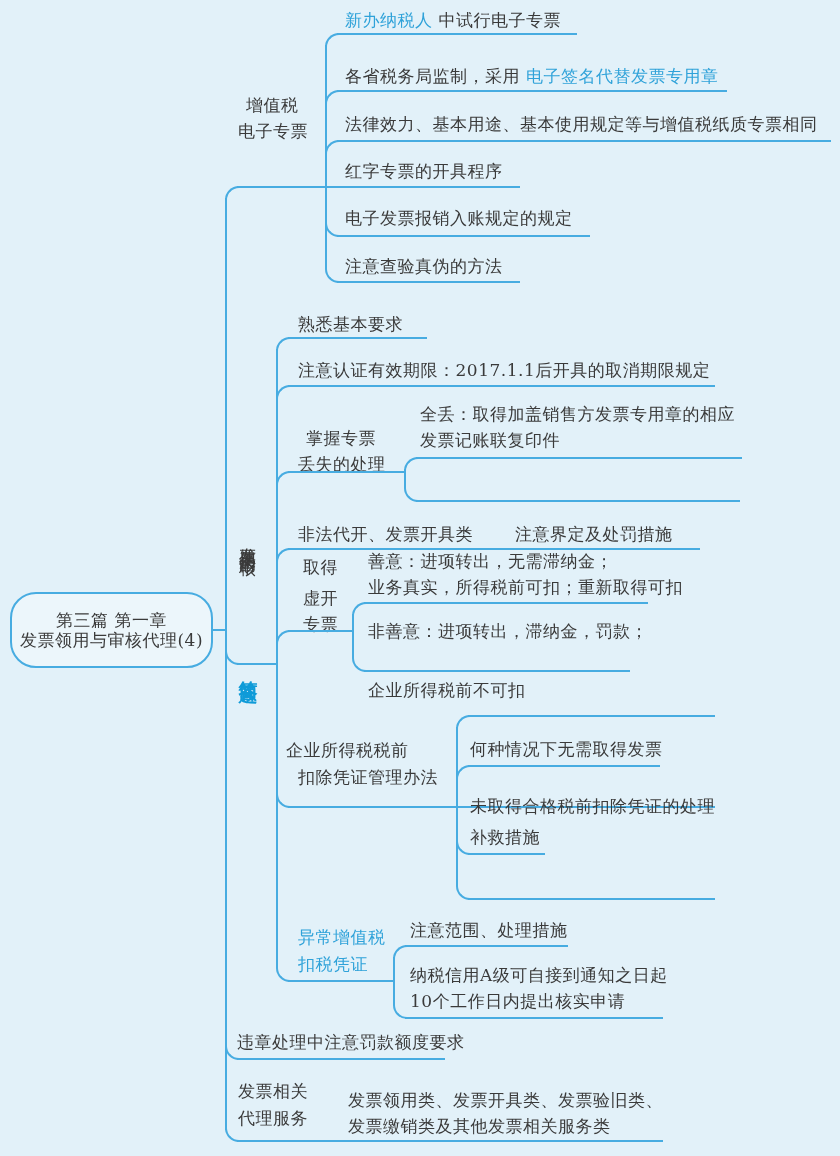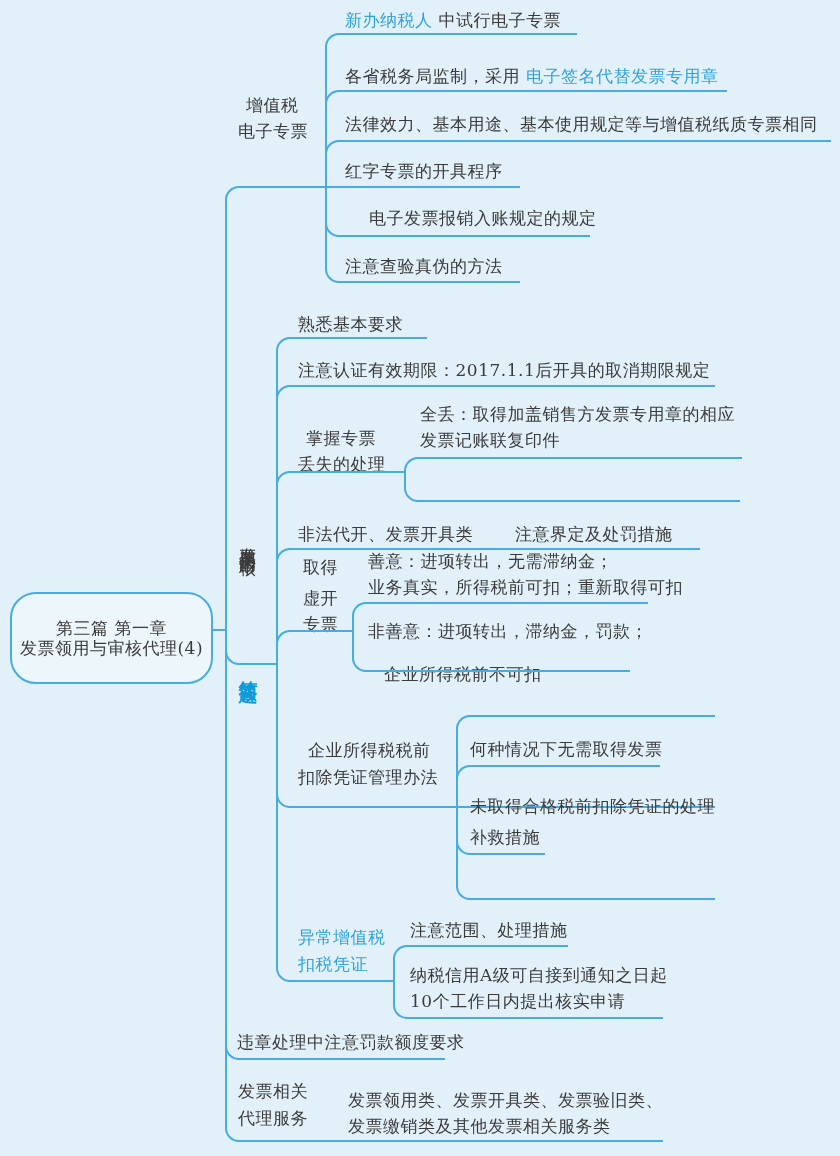--- a/index.html
+++ b/index.html
@@ -16,21 +16,21 @@
   .blue{color:var(--blue);}
   .hl{position:absolute;height:2px;background:var(--line);}
   .vl{position:absolute;width:2px;background:var(--line);}
   .ctl{position:absolute;width:14px;height:14px;box-sizing:border-box;
        border-left:2px solid var(--line);border-top:2px solid var(--line);
        border-top-left-radius:14px;background:transparent;}
   .cbl{position:absolute;width:14px;height:14px;box-sizing:border-box;
        border-left:2px solid var(--line);border-bottom:2px solid var(--line);
        border-bottom-left-radius:14px;background:transparent;}
   .vert{writing-mode:vertical-rl;text-orientation:upright;letter-spacing:2px;line-height:22px;}
-  #rootbox{position:absolute;left:10px;top:592px;width:203px;height:92px;box-sizing:border-box;
+  #rootbox{position:absolute;left:10px;top:592px;width:203px;height:76px;box-sizing:border-box;
        border:2px solid var(--line);border-radius:26px;background:#ecf6fb;
        display:flex;flex-direction:column;justify-content:center;align-items:center;}
   #rootbox .t{position:static;text-align:center;}
   .tagtxt{position:absolute;color:var(--tag);font-weight:bold;font-size:19px;}
 </style>
 </head>
 <body>
 
 <div id="canvas">
 
@@ -59,21 +59,21 @@
 
   <div class="t" style="left:345px;top:66px;"><span>各省税务局监制，采用 </span><span class="blue">电子签名代替发票专用章</span></div>
   <div class="hl" style="left:337px;top:90px;width:390px;"></div>
 
   <div class="t" style="left:345px;top:114px;">法律效力、基本用途、基本使用规定等与增值税纸质专票相同</div>
   <div class="hl" style="left:337px;top:140px;width:494px;"></div>
 
   <div class="t" style="left:345px;top:161px;">红字专票的开具程序</div>
   <div class="hl" style="left:237px;top:186px;width:283px;"></div>
 
-  <div class="t" style="left:345px;top:208px;margin-left:24px;">电子发票报销入账规定的规定</div>
+  <div class="t" style="left:345px;top:208px;">电子发票报销入账规定的规定</div>
   <div class="hl" style="left:337px;top:235px;width:253px;"></div>
 
   <div class="t" style="left:345px;top:256px;">注意查验真伪的方法</div>
   <div class="hl" style="left:337px;top:281px;width:183px;"></div>
 
   <div class="t vert" style="left:237px;top:534px;height:145px;">发票使用的审核</div>
   <div class="cbl" style="left:225px;top:651px;"></div>
   <div class="hl" style="left:237px;top:663px;width:41px;"></div>
   <div class="t vert tagtxt" style="left:238px;top:666px;height:80px;">简答题</div>
 
@@ -111,24 +111,24 @@
   <div class="t" style="left:303px;top:588px;">虚开</div>
   <div class="t" style="left:303px;top:614px;">专票</div>
   <div class="hl" style="left:288px;top:630px;width:64px;"></div>
   <div class="ctl" style="left:352px;top:602px;"></div>
   <div class="vl" style="left:352px;top:614px;height:44px;"></div>
   <div class="cbl" style="left:352px;top:658px;"></div>
   <div class="t" style="left:368px;top:551px;">善意：进项转出，无需滞纳金；</div>
   <div class="t" style="left:368px;top:577px;">业务真实，所得税前可扣；重新取得可扣</div>
   <div class="hl" style="left:364px;top:602px;width:284px;"></div>
   <div class="t" style="left:368px;top:621px;">非善意：进项转出，滞纳金，罚款；</div>
-  <div class="t" style="left:368px;top:664px;margin-left:16px;">企业所得税前不可扣</div>
+  <div class="t" style="left:368px;top:680px;">企业所得税前不可扣</div>
   <div class="hl" style="left:364px;top:670px;width:266px;"></div>
 
-  <div class="t" style="left:308px;top:740px;">企业所得税税前</div>
+  <div class="t" style="left:286px;top:740px;">企业所得税税前</div>
   <div class="t" style="left:298px;top:767px;">扣除凭证管理办法</div>
   <div class="hl" style="left:288px;top:806px;width:427px;"></div>
   <div class="ctl" style="left:456px;top:715px;"></div>
   <div class="vl" style="left:456px;top:727px;height:159px;"></div>
   <div class="cbl" style="left:456px;top:886px;"></div>
   <div class="ctl" style="left:456px;top:765px;"></div>
   <div class="cbl" style="left:456px;top:841px;"></div>
   <div class="hl" style="left:468px;top:715px;width:247px;"></div>
   <div class="t" style="left:470px;top:739px;">何种情况下无需取得发票</div>
   <div class="hl" style="left:468px;top:765px;width:192px;"></div>

